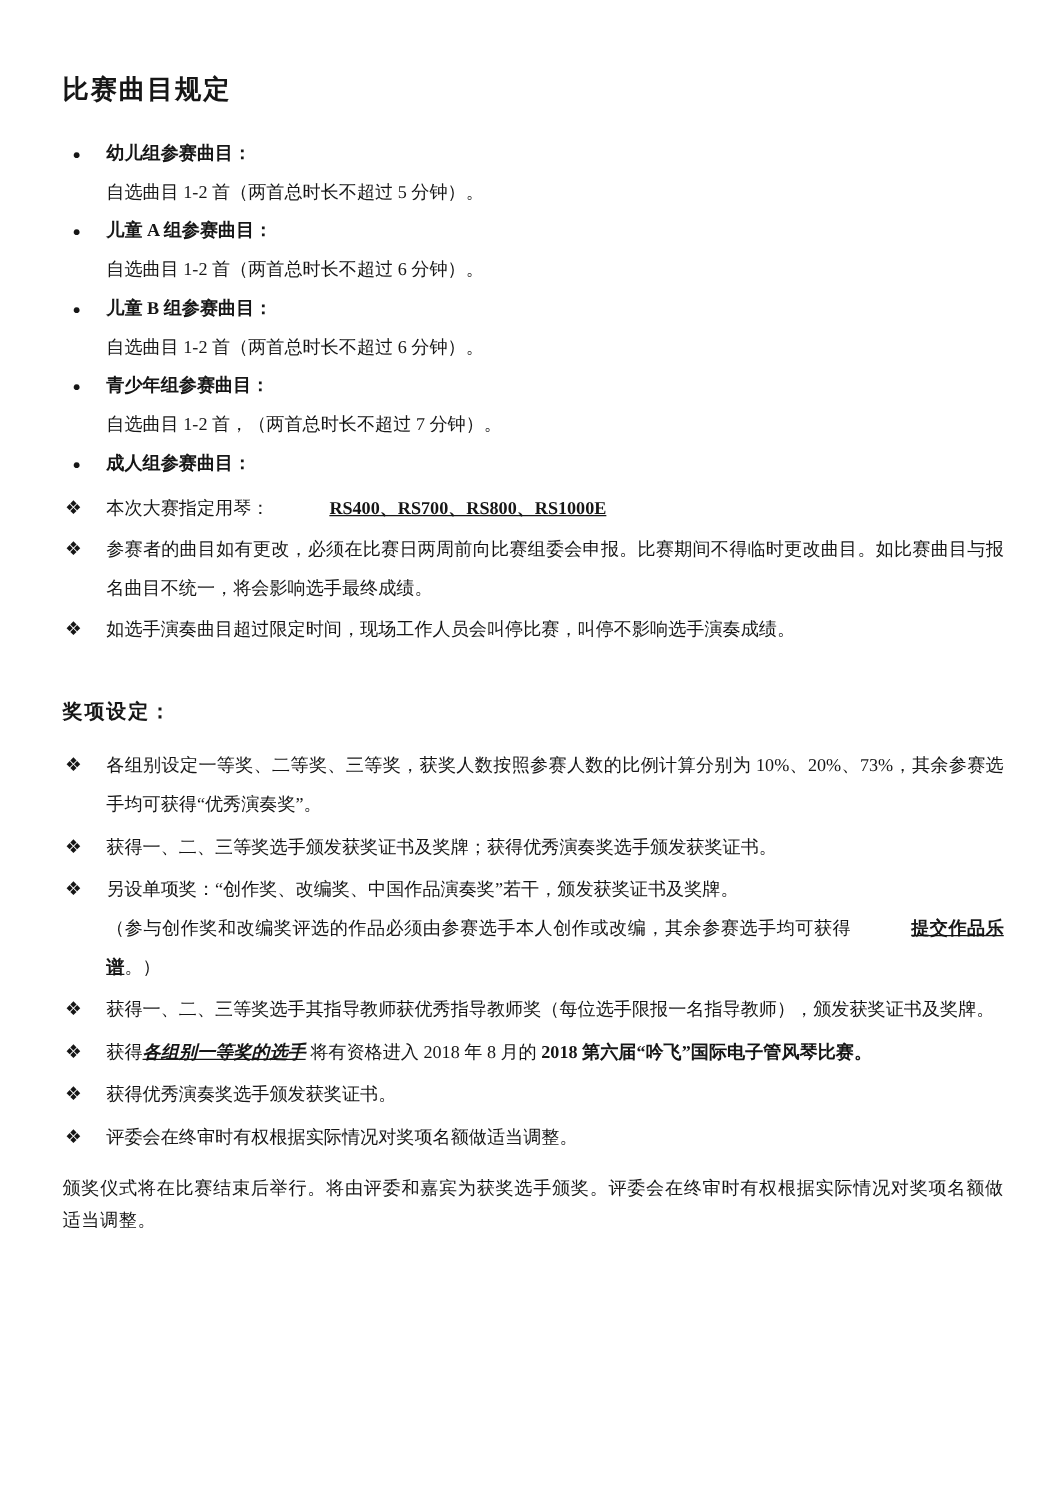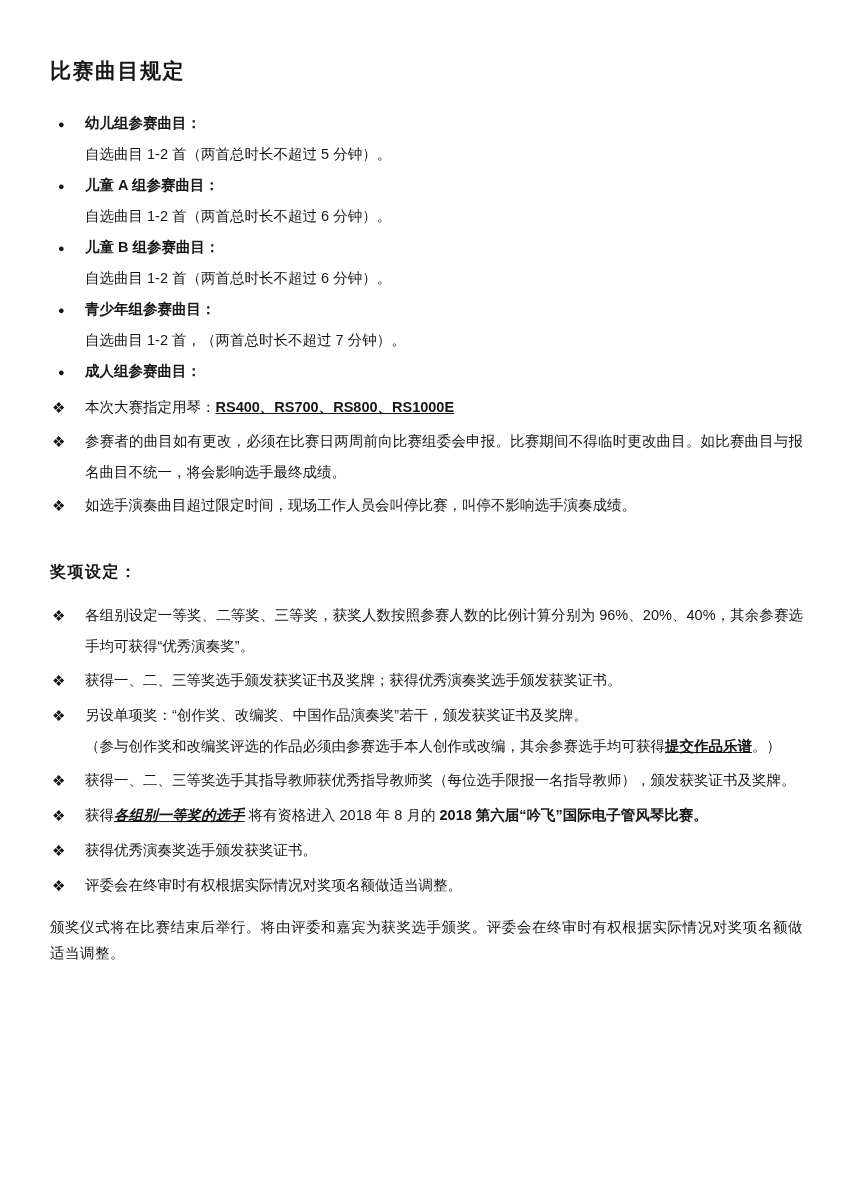--- a/index.html
+++ b/index.html
@@ -4,21 +4,21 @@
 <style>
   * { margin: 0; padding: 0; box-sizing: border-box; }
   html, body { background: #ffffff; }
   .page {
     position: relative;
     width: 848px;
     height: 1200px;
     margin: 0 auto;
     background: #ffffff;
     color: #161616;
-    font-family: Liberation Sans, sans-serif;
+    font-family: Liberation Serif, serif;
     padding: 57px 45px 0 50px;
     overflow: hidden;
   }
   .h1 {
     font-size: 21px;
     font-weight: bold;
     letter-spacing: 1.5px;
     line-height: 28px;
     margin: 0 0 23px 0;
   }
@@ -50,21 +50,21 @@
     padding-left: 2px;
     font-size: 15px;
     line-height: 31px;
   }
   .li-body { flex: 1 1 auto; text-align: justify; }
   .group-label { font-weight: bold; }
   .group-desc { font-weight: normal; }
   .note-list { margin-top: 4px; }
   .note-list .li { margin-bottom: 2px; }
   .awards-list .li { margin-bottom: 3px; }
-  .bu { font-weight: bold; text-decoration: underline; }
+  .bu { font-weight: bold; text-decoration: underline; margin-left: 48px; }
   .emph { font-weight: bold; font-style: italic; text-decoration: underline; }
   .bold { font-weight: bold; }
   .sub-note { text-align: justify; }
   .ceremony-body {
     font-size: 14.5px;
     line-height: 26px;
     letter-spacing: 0.5px;
     text-align: justify;
     margin-top: 12px;
   }
@@ -139,21 +139,21 @@
     </div>
 
   </div>
 
   <h2 class="h2">奖项设定：</h2>
 
   <div class="note-list awards-list">
 
     <div class="li">
       <span class="bullet-col"><span class="diamond-b">❖</span></span>
-      <div class="li-body">各组别设定一等奖、二等奖、三等奖，获奖人数按照参赛人数的比例计算分别为 96%、20%、40%，其余参赛选手均可获得“优秀演奏奖”。</div>
+      <div class="li-body">各组别设定一等奖、二等奖、三等奖，获奖人数按照参赛人数的比例计算分别为 10%、20%、73%，其余参赛选手均可获得“优秀演奏奖”。</div>
     </div>
 
     <div class="li">
       <span class="bullet-col"><span class="diamond-b">❖</span></span>
       <div class="li-body">获得一、二、三等奖选手颁发获奖证书及奖牌；获得优秀演奏奖选手颁发获奖证书。</div>
     </div>
 
     <div class="li">
       <span class="bullet-col"><span class="diamond-b">❖</span></span>
       <div class="li-body">

